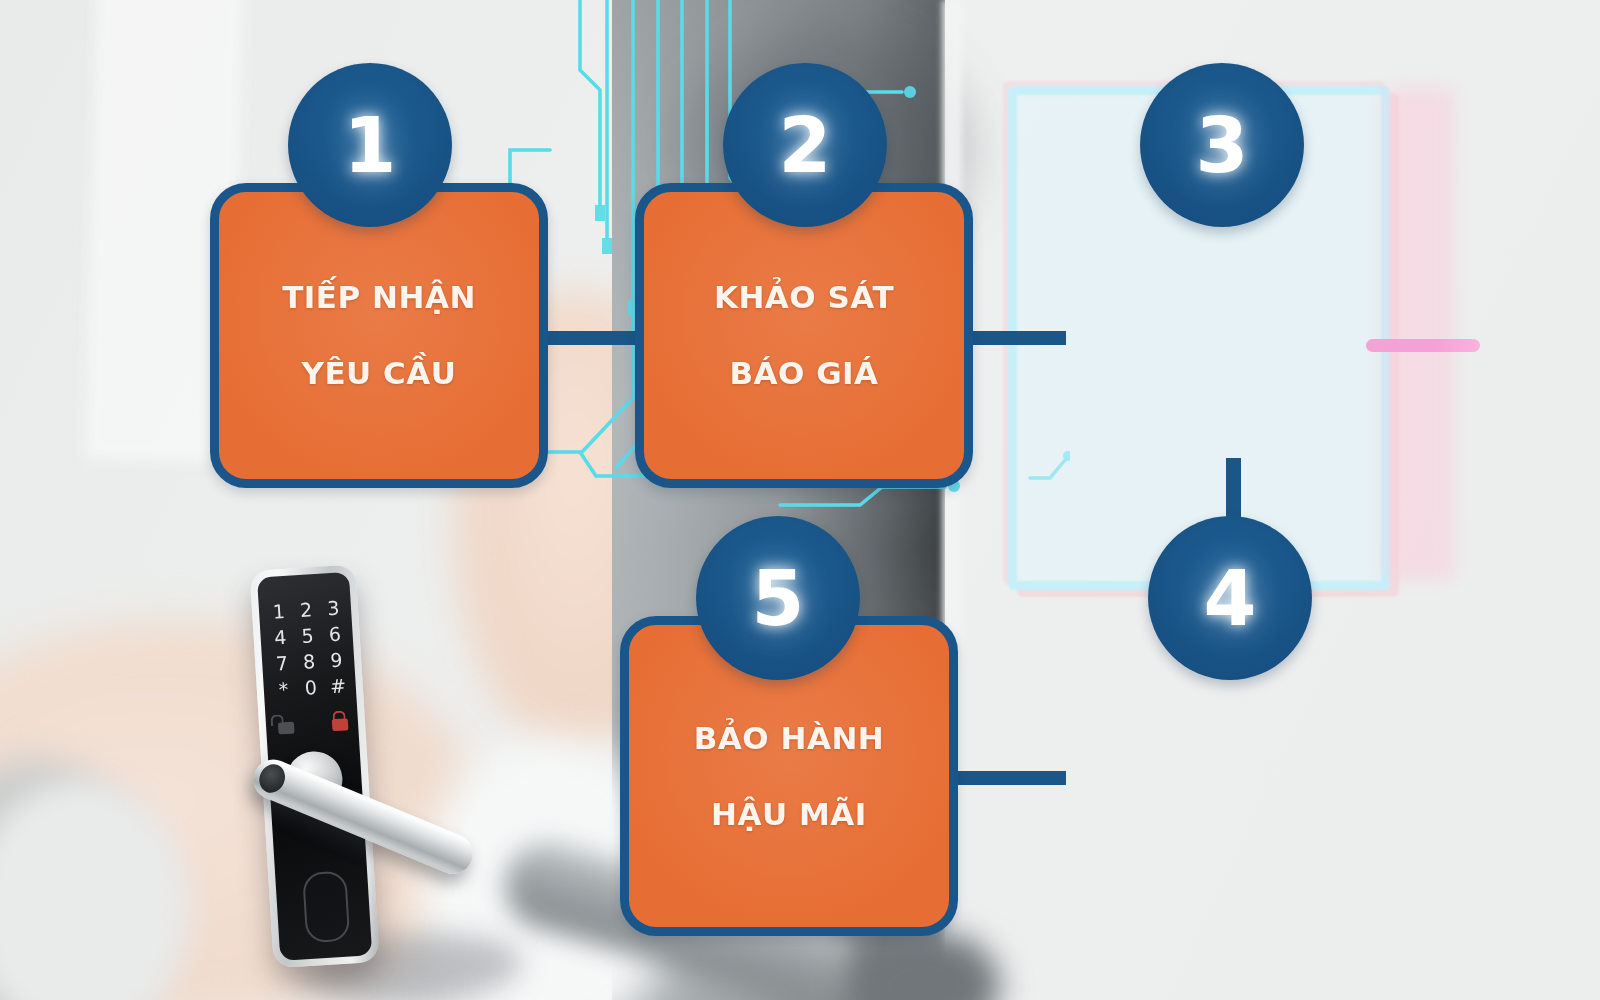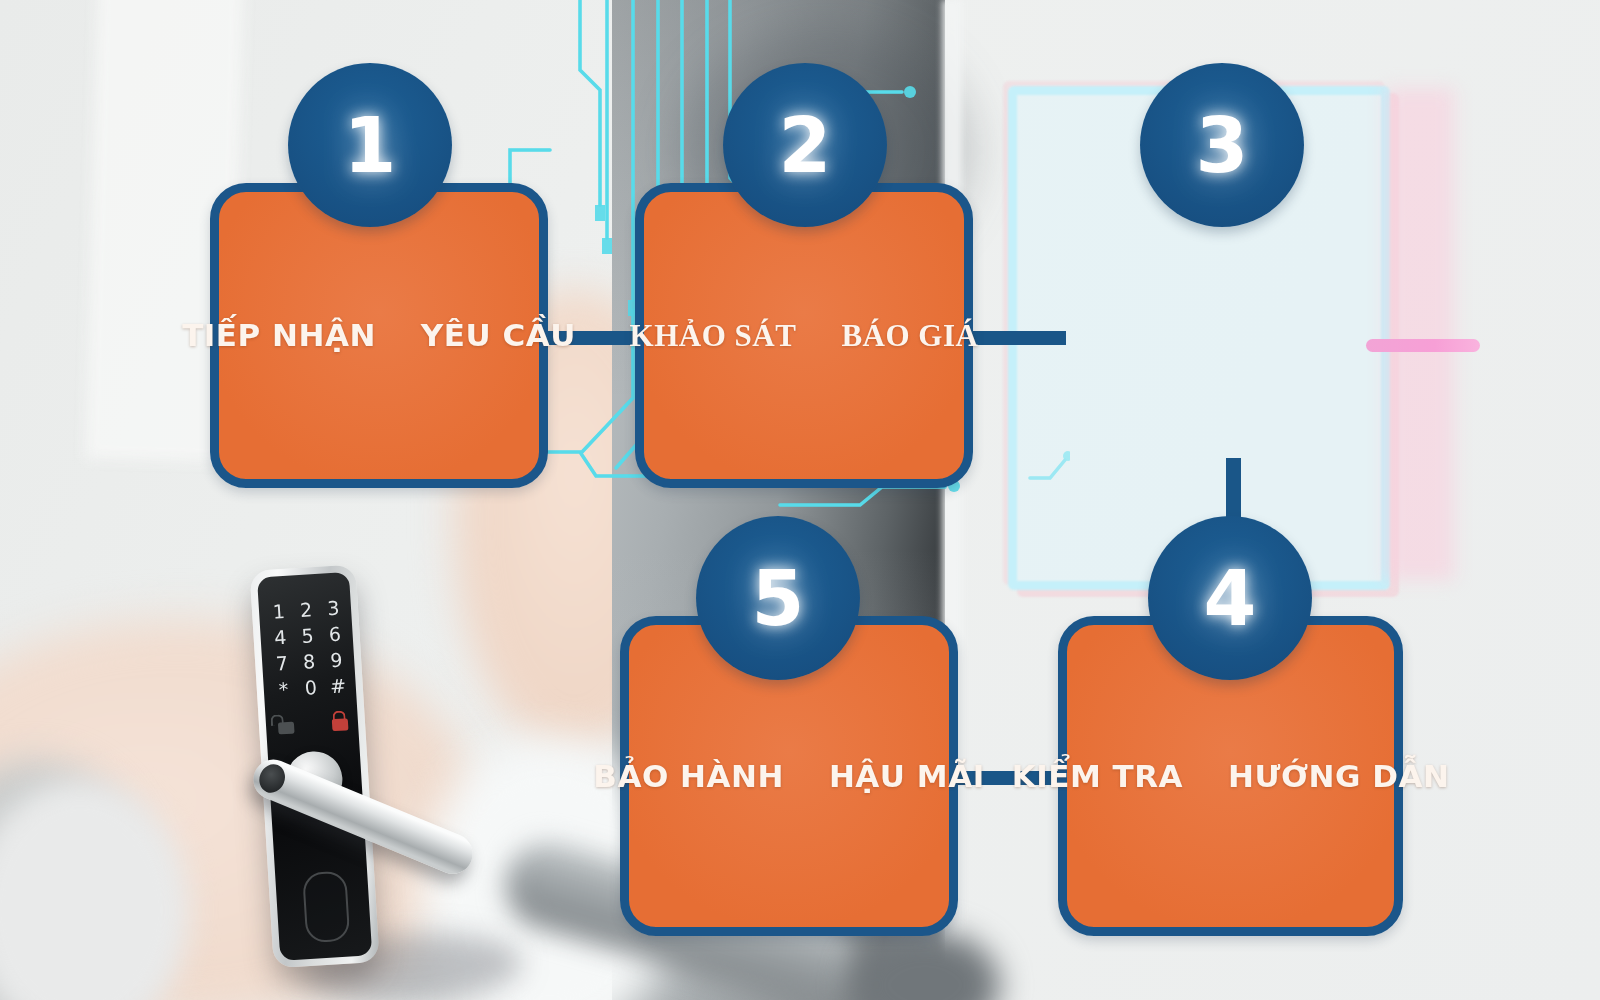--- a/index.html
+++ b/index.html
@@ -124,21 +124,21 @@
   .lever::after{
     content:"";position:absolute;left:6px;top:5px;width:25px;height:29px;border-radius:50%;
     background:radial-gradient(circle at 40% 38%,#4a4e50 0%,#242729 75%);
   }
   
   .connector{position:absolute;background:#1A5688;z-index:2;}
   .step-box{
     position:absolute;z-index:3;border:9px solid #1B568A;border-radius:36px;
     background:radial-gradient(circle at 50% 42%,#EA7B47 0%,#E66E34 75%);
     box-shadow:0 5px 12px rgba(40,60,85,.20);
-    display:flex;flex-direction:row;align-items:center;justify-content:center;gap:45px;
+    display:flex;flex-direction:column;align-items:center;justify-content:center;gap:45px;
   }
   .step-label{
     color:#FCF4ED;font-weight:700;font-size:31px;letter-spacing:.5px;line-height:1;
     text-shadow:0 1px 3px rgba(90,40,10,.28);white-space:nowrap;
   }
   .num-badge{
     position:absolute;z-index:4;width:164px;height:164px;border-radius:50%;
     background:radial-gradient(circle at 50% 38%,#1D6096 0%,#174F81 78%);
     box-shadow:0 6px 12px rgba(25,50,80,.25);
     display:flex;align-items:center;justify-content:center;
@@ -244,27 +244,23 @@
 
   <div class="connector" style="left:527px;top:331px;width:116px;height:14px;"></div>
   <div class="connector" style="left:948px;top:331px;width:118px;height:14px;"></div>
   <div class="connector" style="left:1226px;top:458px;width:15px;height:82px;"></div>
   <div class="connector" style="left:933px;top:771px;width:133px;height:14px;"></div>
 
   <div class="step-box" style="left:210px;top:183px;width:320px;height:287px;">
     <div class="step-label">TIẾP NHẬN</div>
     <div class="step-label">YÊU CẦU</div>
   </div>
-  <div class="step-box" style="left:635px;top:183px;width:320px;height:287px;font-family:Liberation Serif, serif;">
+  <div class="step-box" style="left:635px;top:183px;width:320px;height:287px;">
     <div class="step-label">KHẢO SÁT</div>
     <div class="step-label">BÁO GIÁ</div>
-  </div>
-  <div class="step-box" style="left:1058px;top:616px;width:327px;height:302px;">
-    <div class="step-label">KIỂM TRA</div>
-    <div class="step-label">HƯỚNG DẪN</div>
   </div>
   <div class="step-box" style="left:620px;top:616px;width:320px;height:302px;text-align:right;">
     <div class="step-label">BẢO HÀNH</div>
     <div class="step-label">HẬU MÃI</div>
   </div>
 
   <div class="num-badge" style="left:288px;top:63px;">
     <span>1</span>
   </div>
   <div class="num-badge" style="left:723px;top:63px;">

